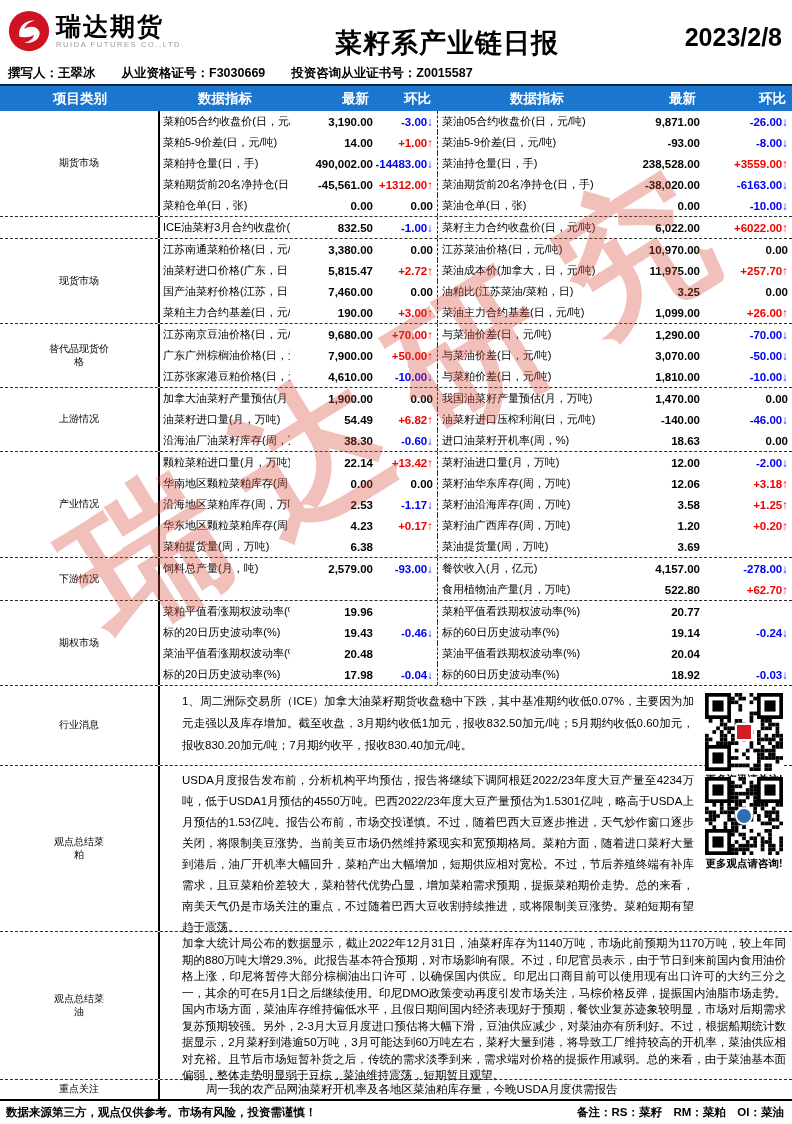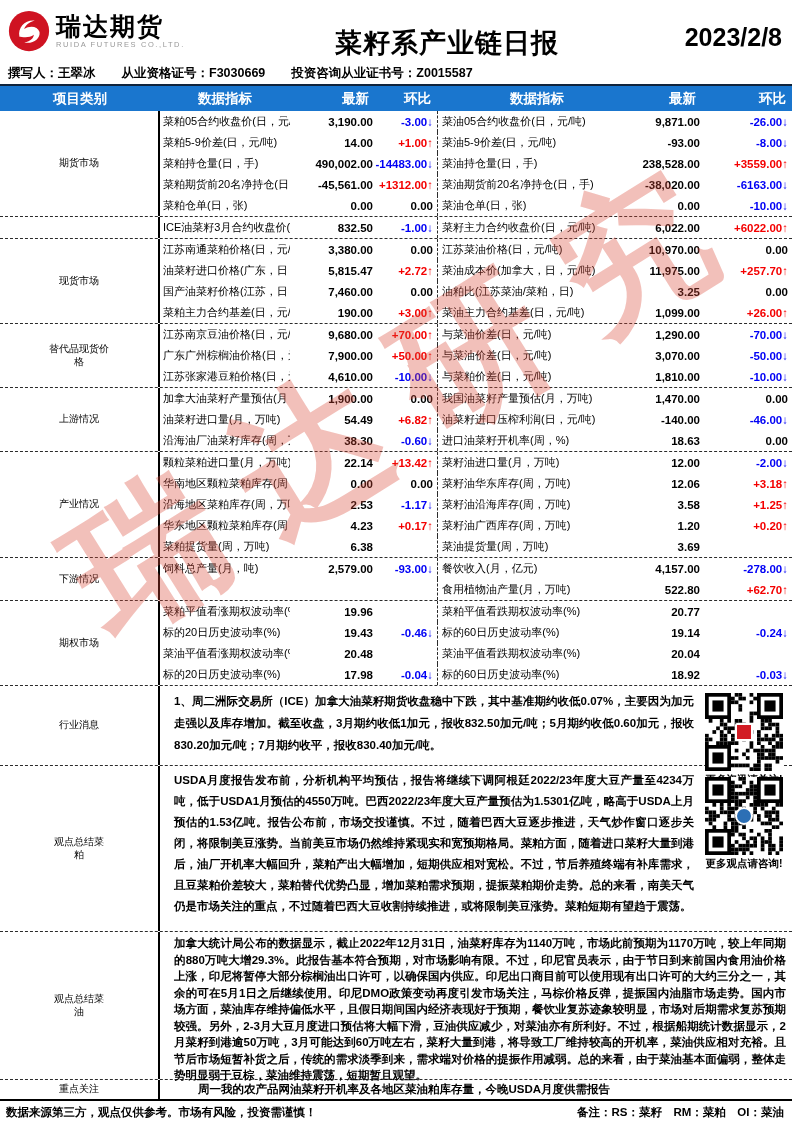--- a/index.html
+++ b/index.html
@@ -41,21 +41,21 @@
   .cell.ind { padding-left:3px; }
   .cell.ind2 { padding-left:4px; border-left:1.6px dashed #2b2b2b; height:21px; display:flex; align-items:center; }
   .cell.val { text-align:right; font-weight:bold; font-size:11.5px; padding-right:2px; }
   .cell.chg { text-align:right; font-weight:bold; font-size:11.5px; padding-right:4px; }
   .chg.u { color:#f40000; }
   .chg.d { color:#0000f5; }
   .chg.z { color:#000; }
   
   .tsec { display:flex; border-top:1.6px dashed #2b2b2b; }
   .tsec .cat-cell span { max-width:52px; }
-  .tsec .body { flex:1; padding:4px 6px 0 14px; font-size:11.5px; text-align:justify;font-weight:bold; }
+  .tsec .body { flex:1; padding:4px 6px 0 22px; font-size:11.5px; text-align:justify; }
   .tsec-news { height:80px; }
   .tsec-news .body { line-height:22px; padding-right:98px; }
   .tsec-rm { height:166px; }
   .tsec-rm .body { line-height:21px; padding-right:98px; }
   .tsec-oi { height:148px; }
   .tsec-oi .body { line-height:16.5px; padding-top:3px; }
   .tsec-focus { height:20px;gap:24px; }
   .tsec-focus .body { padding-top:2px; line-height:14px; }
   
   .footer { border-top:2.5px solid #000; border-bottom:4px solid #000; height:30px;

